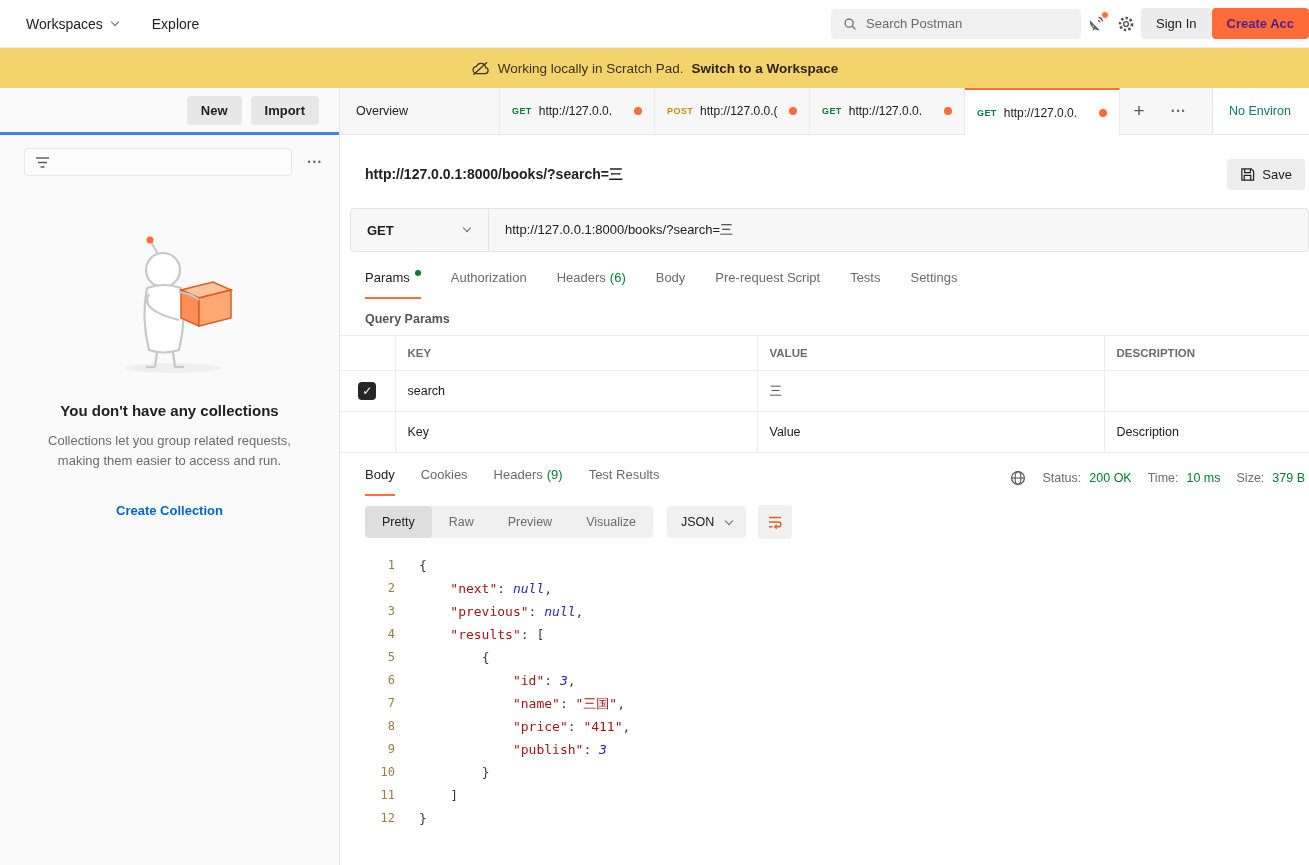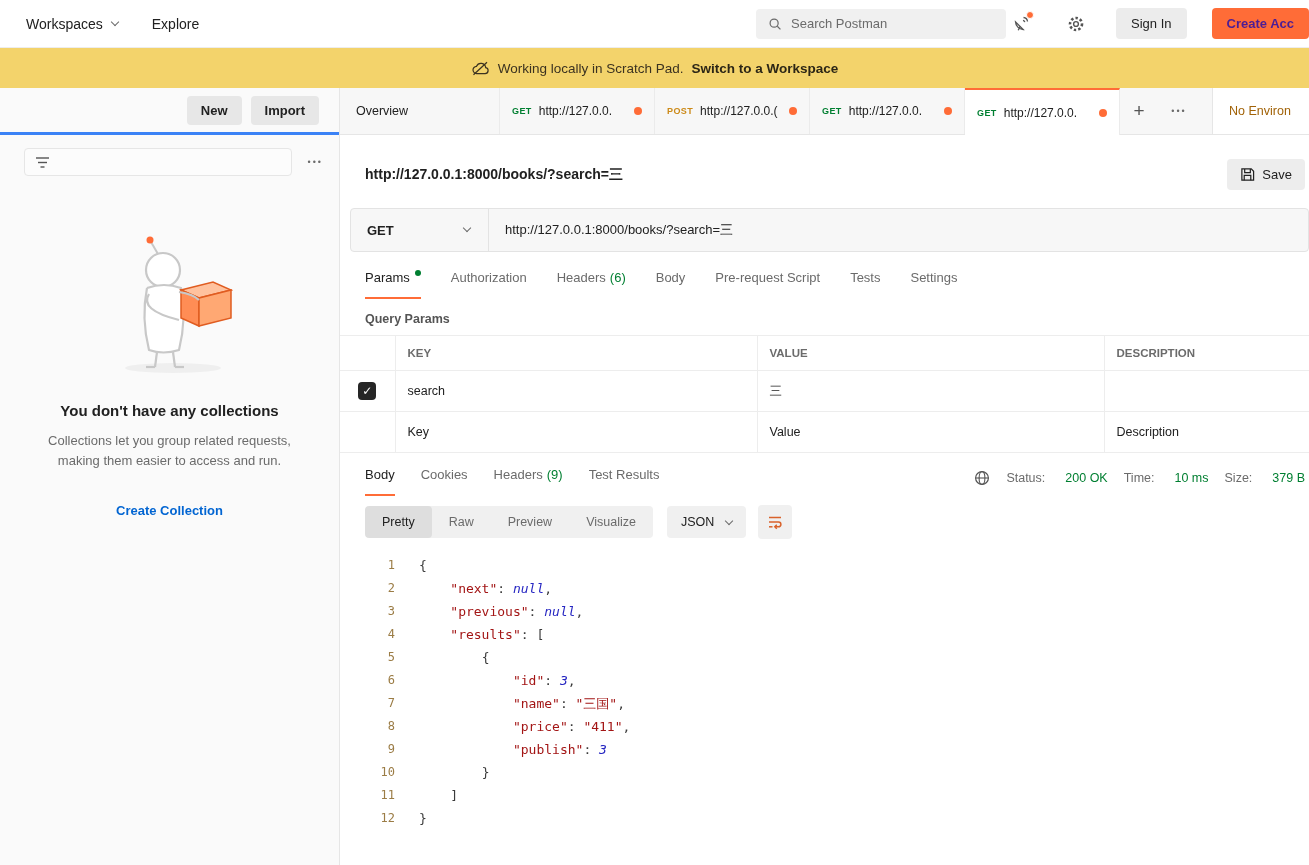--- a/index.html
+++ b/index.html
@@ -9,21 +9,21 @@
   .app { width:1309px; height:865px; display:flex; flex-direction:column; }
 
   
   .topbar { height:48px; flex:0 0 48px; display:flex; align-items:center; padding-left:12px; background:#fff; border-bottom:1px solid #ededed; }
   .tb-left { display:flex; align-items:center; gap:6px; }
   .tb-item { display:flex; align-items:center; padding:8px 14px; font-size:14px; color:#212121; border-radius:4px; }
   .chev { width:6px; height:6px; border-right:1.5px solid #6b6b6b; border-bottom:1.5px solid #6b6b6b; transform:rotate(45deg); display:inline-block; margin-left:9px; margin-top:-4px; }
   .tb-center { flex:1; display:flex; justify-content:flex-end; }
   .searchbox { width:250px; height:30px; background:#f0f0f0; border-radius:4px; display:flex; align-items:center; gap:9px; padding:0 12px; }
   .searchbox .ph-text { font-size:13px; color:#6b6b6b; }
-  .tb-right { display:flex; align-items:center; gap:25px; flex-shrink:0; white-space:nowrap; }
+  .tb-right { display:flex; align-items:center; gap:0; flex-shrink:0; white-space:nowrap; }
   .icon-btn { width:30px; height:30px; display:flex; align-items:center; justify-content:center; border-radius:4px; position:relative; }
   .badge-dot { position:absolute; top:2px; right:2px; width:8px; height:8px; border-radius:50%; background:#ff6c37; border:1.5px solid #fff; }
   .btn-gray { background:#ececec; border:none; border-radius:4px; padding:8px 15px; font-size:13px; font-family:inherit; color:#212121; }
   .btn-orange { background:#ff6c37; border:none; border-radius:4px; padding:8px 15px; font-size:13px; font-family:inherit; color:#4c1d95; font-weight:600; white-space:nowrap; }
 
   
   .banner { height:40px; flex:0 0 40px; background:#f3d36b; display:flex; align-items:center; justify-content:center; gap:8px; font-size:13.5px; color:#3b3220; }
   .banner .b-action { font-weight:700; color:#2c2616; }
 
   
@@ -47,21 +47,21 @@
   .tabstrip { height:47px; flex:0 0 47px; display:flex; align-items:stretch; background:#f7f7f7; border-bottom:1px solid #e6e6e6; }
   .tab { display:flex; align-items:center; gap:7px; padding:0 12px; border-right:1px solid #ebebeb; font-size:12px; width:155px; flex:0 0 auto; overflow:hidden; }
   .tab.overview { width:160px; font-size:12.5px; color:#212121; padding-left:16px; }
   .tab .m { font-size:9px; font-weight:700; letter-spacing:.4px; flex:0 0 auto; }
   .m-get { color:#007f31; } .m-post { color:#cc8a18; }
   .tab .u { white-space:nowrap; overflow:hidden; flex:1 1 auto; color:#212121; }
   .dot { width:8px; height:8px; border-radius:50%; background:#ff6c37; flex:0 0 auto; }
   .tab.active { background:#fff; border-top:2px solid #ff6c37; margin-bottom:-1px; }
   .tab-add { width:38px; display:flex; align-items:center; justify-content:center; font-size:19px; color:#555; }
   .tab-more { width:42px; display:flex; align-items:center; justify-content:center; }
-  .env { margin-left:auto; background:#fff; border-left:1px solid #e6e6e6; display:flex; align-items:center; padding-left:16px; width:97px; flex:0 0 auto; font-size:12.5px; color:#a16207; white-space:nowrap; overflow:hidden; }
+  .env { margin-left:auto; background:#fff; border-left:1px solid #e6e6e6; display:flex; align-items:center; padding-left:16px; width:97px; flex:0 0 auto; font-size:12.5px; color:#0f766e; white-space:nowrap; overflow:hidden; }
 
   .req-title-row { display:flex; align-items:center; justify-content:space-between; padding:24px 4px 18px 25px; }
   .req-title { font-size:14px; font-weight:600; color:#212121; white-space:nowrap; overflow:hidden; }
   .save-btn { display:flex; align-items:flex-start; gap:7px; background:#ededed; border:none; border-radius:4px; padding:8px 13px; font-size:13px; font-family:inherit; color:#212121; flex-shrink:0; }
 
   .url-row { display:flex; align-items:stretch; height:44px; flex:0 0 44px; background:#f7f7f7; border:1px solid #e3e3e3; border-radius:4px; margin-left:10px; }
   .method { width:138px; flex:0 0 138px; display:flex; align-items:center; justify-content:space-between; padding:0 18px 0 16px; border-right:1px solid #e3e3e3; font-size:13px; font-weight:600; color:#212121; }
   .url-input { flex:1; display:flex; align-items:center; padding:0 16px; font-size:13px; color:#212121; overflow:hidden; white-space:nowrap; }
 
   .req-tabs { display:flex; align-items:flex-end; gap:30px; padding:18px 0 0 25px; }
@@ -78,21 +78,21 @@
   .params th:last-child, .params td:last-child { border-right:none; }
   .params th { font-size:11.5px; font-weight:600; color:#6b6b6b; text-align:left; padding:11px 12px; background:#fff; }
   .params td { font-size:12.5px; color:#212121; padding:11px 12px; height:41px; }
   .cb-cell { text-align:center; }
   .checkbox { width:18px; height:18px; background:#262626; border-radius:4px; color:#fff; font-size:12px; line-height:18px; display:flex; align-items:center; justify-content:center; margin:0 auto; }
   .ph { color:#b9b9b9; }
 
   .resp-row { display:flex; align-items:flex-end; padding:14px 4px 0 25px; }
   .resp-tabs { display:flex; gap:26px; }
   .resp-meta { margin-left:auto; display:flex; align-items:center; gap:16px; font-size:12.5px; color:#6b6b6b; white-space:nowrap; overflow:hidden; padding-bottom:10px; }
-  .grn { color:#007f31; margin-left:20px; }
+  .grn { color:#007f31; margin-left:8px; }
 
   .resp-toolbar { display:flex; align-items:center; gap:12px; padding:9px 0 9px 25px; }
   .segmented { display:flex; background:#f0f0f0; border-radius:4px; overflow:hidden; }
   .seg { padding:9px 17px; font-size:12.5px; color:#6b6b6b; }
   .seg.active { background:#dedede; color:#212121; border-radius:4px; }
   .lang-dd { display:flex; align-items:center; background:#f0f0f0; border-radius:4px; padding:9px 14px 9px 14px; font-size:12.5px; color:#212121; margin-left:2px; }
   .lang-dd .chev { margin-left:12px; margin-top:-2px; }
   .tool-btn { width:34px; height:34px; background:#f0f0f0; border-radius:4px; display:flex; align-items:center; justify-content:center; }
 
   .code { flex:1; overflow:auto; padding-top:6px; font-family:"DejaVu Sans Mono","Liberation Mono",monospace; font-size:13px; }

